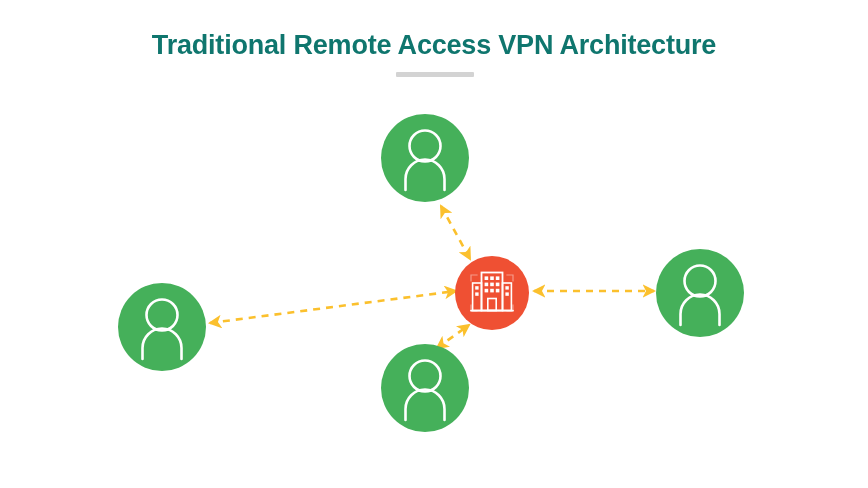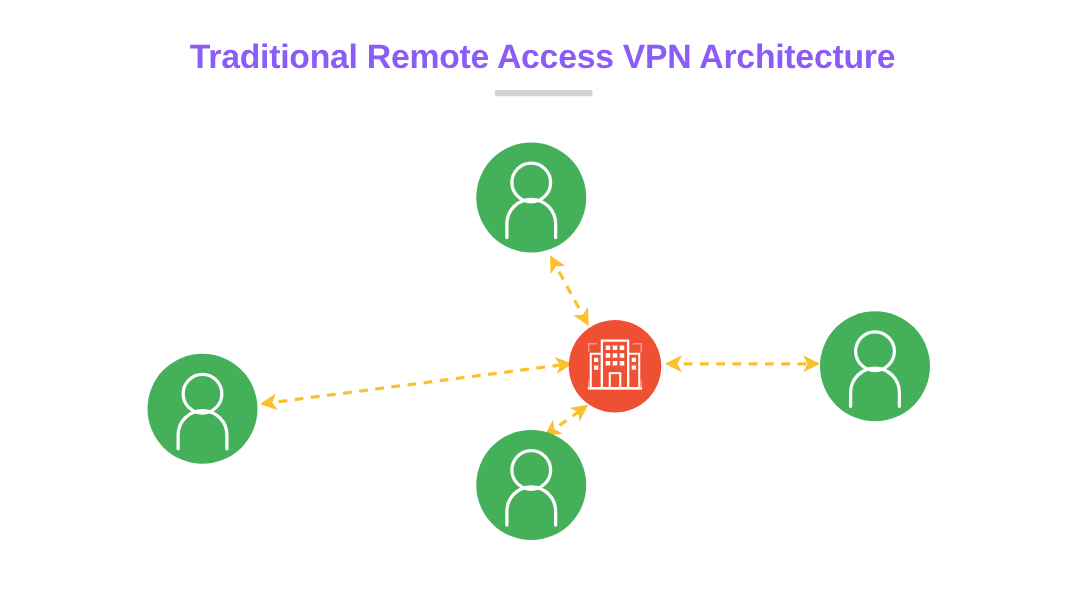--- a/index.html
+++ b/index.html
@@ -20,21 +20,21 @@
     background: #ffffff;
   }
   #title {
     position: absolute;
     left: 0;
     top: 30px;
     width: 868px;
     text-align: center;
     font-size: 27px;
     font-weight: bold;
-    color: #8b5cf6;
+    color: #0f766e;
     letter-spacing: -0.2px;
     font-family: "Liberation Sans", sans-serif;
     white-space: nowrap;
   }
   #title-rule {
     position: absolute;
     left: 396px;
     top: 72px;
     width: 78px;
     height: 5px;

